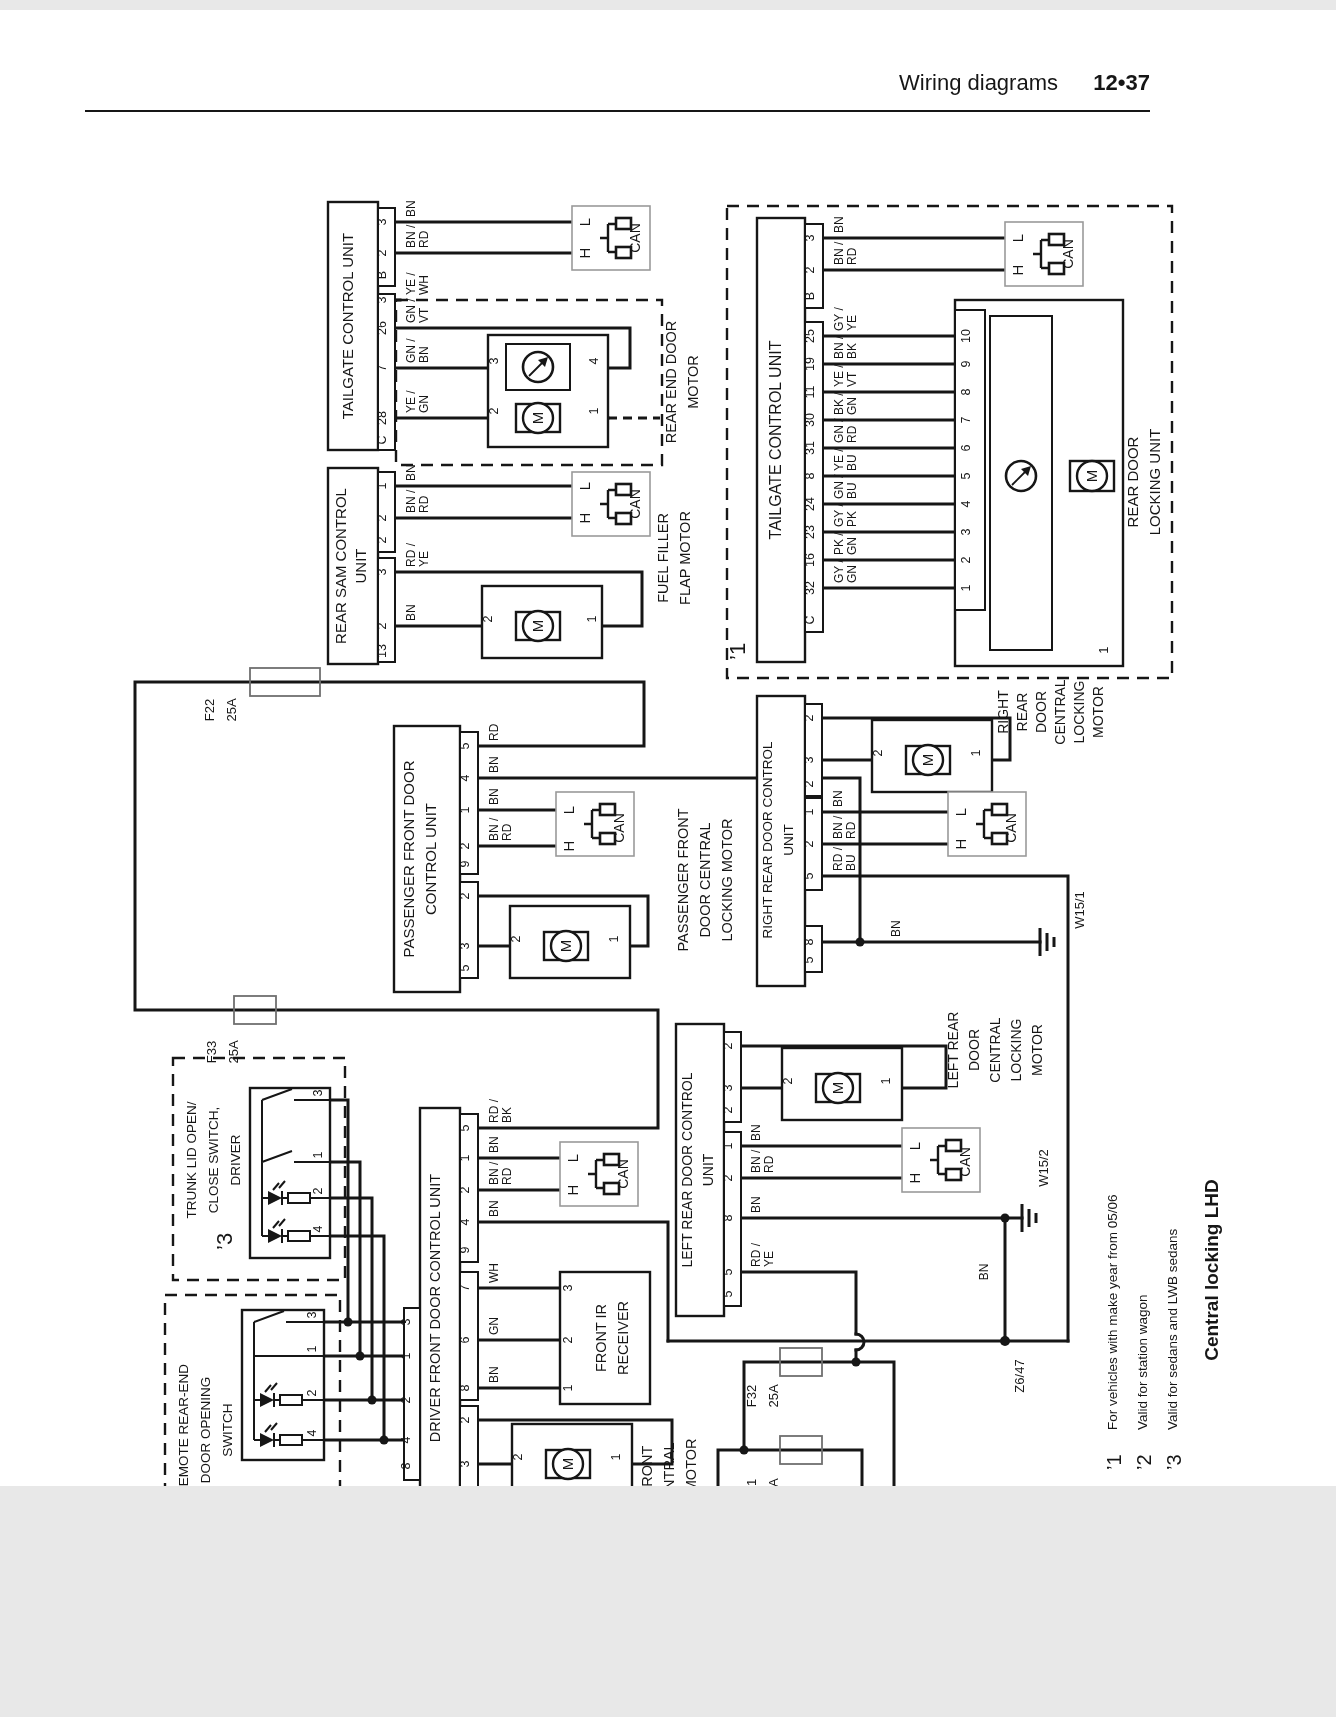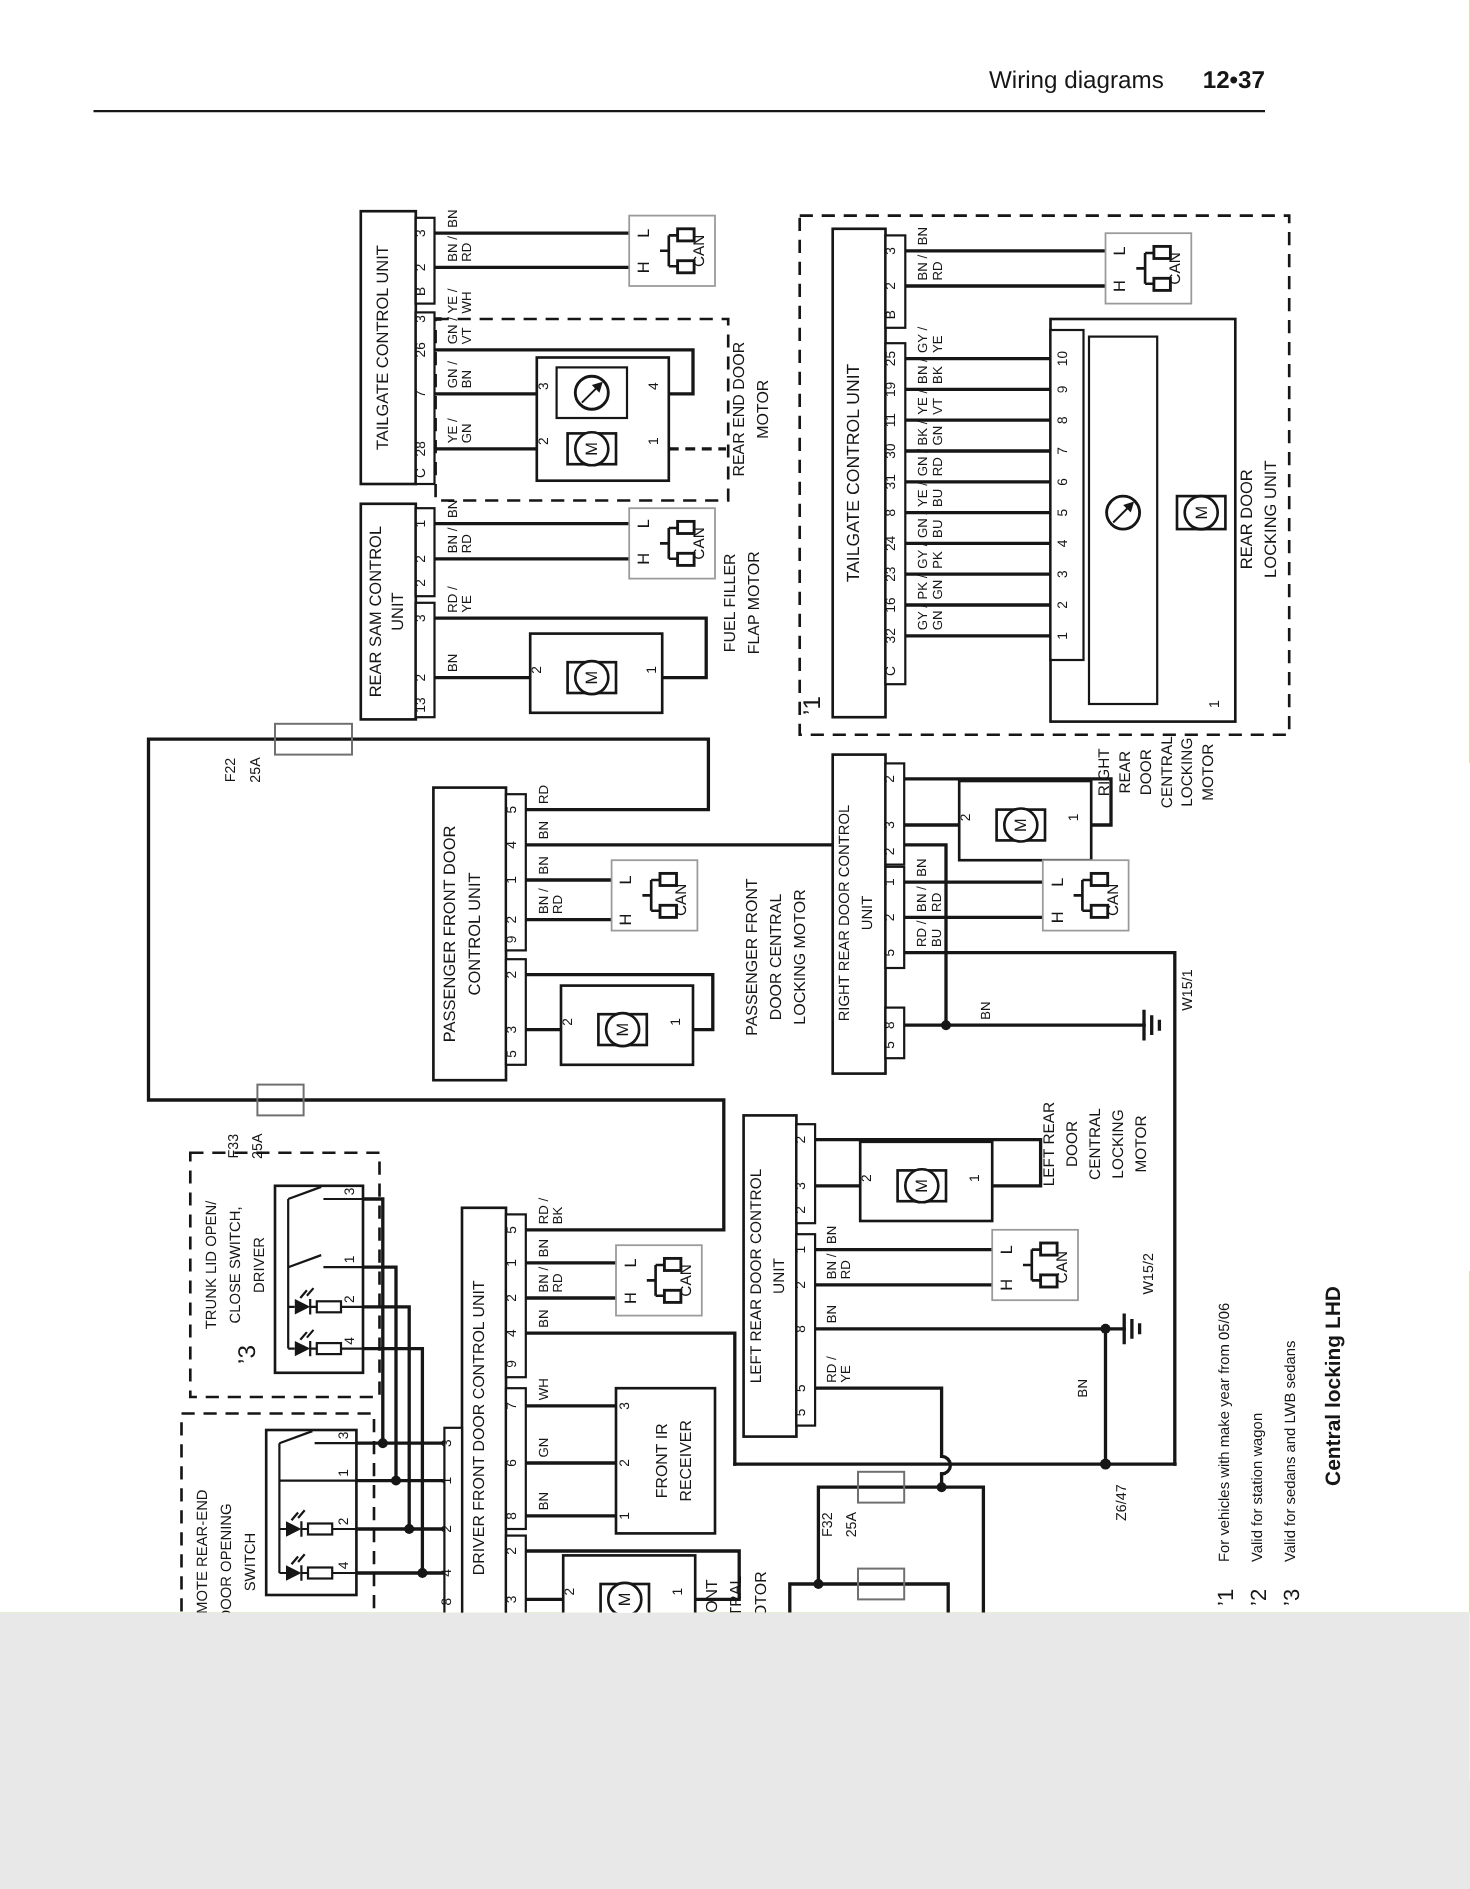--- a/index.html
+++ b/index.html
@@ -1,16 +1,16 @@
 <!DOCTYPE html>
 <html><head>
 <meta charset="utf-8">
 <style>
   html,body{margin:0;padding:0;background:#e8e8e8;}
-  .page{width:1336px;height:1466px;background:#84cc16;margin:0 auto;position:relative;}
+  .page{width:1336px;height:1466px;background:#ec4899;margin:10px auto;position:relative;}
   svg{display:block;}
   svg text{font-family:"Liberation Sans","DejaVu Sans",sans-serif;fill:#161616;}
   .w{stroke:#161616;stroke-width:3;fill:none;stroke-linecap:square;}
   .wd{stroke:#161616;stroke-width:3;fill:none;stroke-dasharray:9 6;}
   .thin{stroke:#161616;stroke-width:2;fill:none;}
   .bx{fill:#fff;stroke:#161616;stroke-width:2.4;}
   .strip{fill:#fff;stroke:#161616;stroke-width:2;}
   .dash{fill:none;stroke:#161616;stroke-width:2.4;stroke-dasharray:12 8;}
   .can{fill:#fff;stroke:#9a9a9a;stroke-width:1.6;}
   .fuse{fill:#fff;fill-opacity:0;stroke:#6f6f6f;stroke-width:1.8;}

